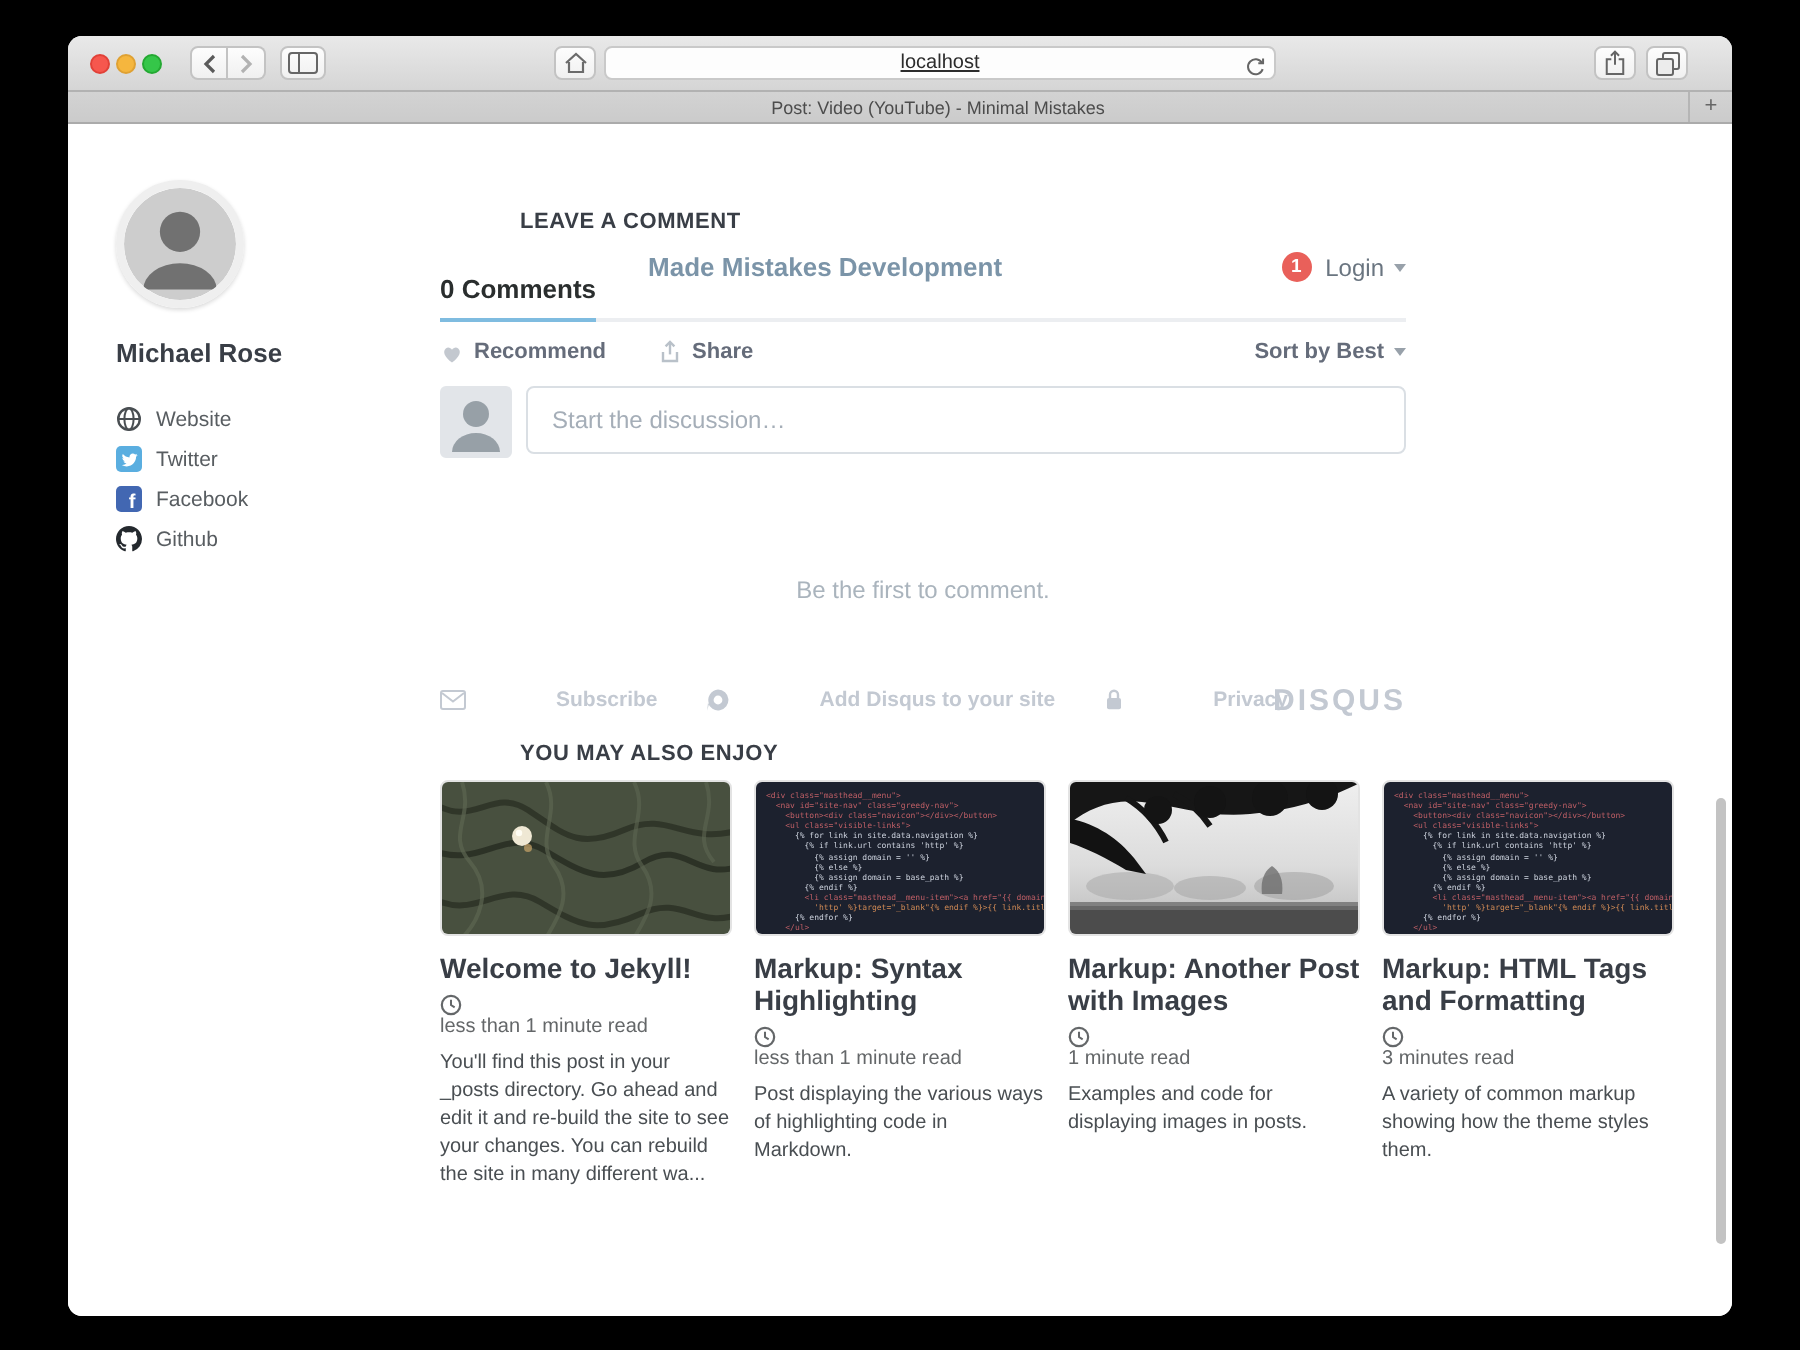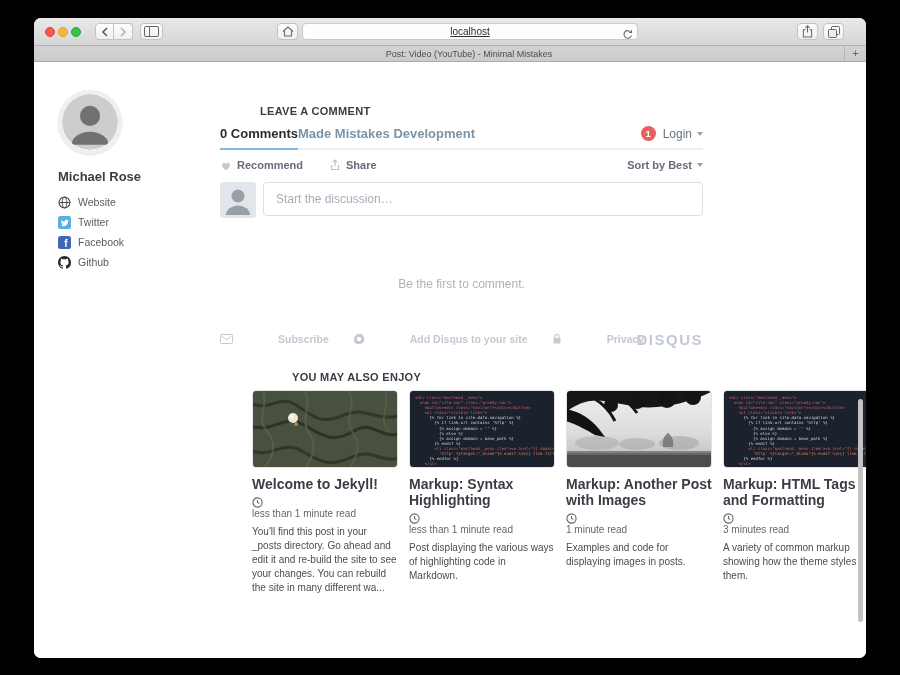--- a/index.html
+++ b/index.html
@@ -37,30 +37,30 @@
   
   .content{position:relative;height:597px;background:#fff;}
   .scroll-thumb{position:absolute;right:3px;top:337px;width:5px;height:223px;background:#c3c3c3;border-radius:3px;}
   
   .sidebar{position:absolute;left:24px;top:28px;width:130px;}
   .avatar-ring{width:56px;height:56px;border-radius:50%;border:4px solid #efefef;overflow:hidden;
     box-shadow:0 1px 2px rgba(0,0,0,.15);}
   .author-name{margin-top:15px;font-size:13px;font-weight:bold;color:#393e46;}
   .author-bio{margin-top:7px;font-size:10.5px;line-height:13.5px;color:#646769;width:112px;}
   .author-links{margin-top:12px;list-style:none;padding:0;}
-  .author-links li{display:flex;align-items:flex-start;height:20px;}
+  .author-links li{display:flex;align-items:flex-end;height:20px;}
   .author-links .lbl{margin-left:7px;font-size:10.5px;color:#585d61;}
   
   .comment-area{position:absolute;left:186px;top:43px;width:483px;}
   .sec-h{font-size:11px;font-weight:bold;color:#393e46;letter-spacing:.3px;padding-left:40px;}
   .dq-tabs{margin-top:9px;display:flex;align-items:flex-end;border-bottom:2px solid #eceef1;
     position:relative;padding-bottom:0;}
   .dq-tab-count{font-size:13px;font-weight:bold;color:#2a2e2e;padding-bottom:7px;
     border-bottom:2px solid #7fbce0;margin-bottom:-2px;}
-  .dq-tab-comm{font-size:13px;font-weight:bold;color:#7b94a8;padding-bottom:7px;}
+  .dq-tab-comm{font-size:13px;font-weight:bold;color:#7b94a8;margin-left:26px;padding-bottom:18px;}
   .dq-login{position:absolute;right:0;top:0;display:flex;align-items:center;}
   .dq-badge{width:15px;height:15px;border-radius:50%;background:#e9605a;color:#fff;font-size:9.5px;
     font-weight:bold;display:flex;align-items:center;justify-content:center;}
   .dq-login .lg{margin-left:7px;font-size:12px;color:#6a7580;}
   .caret{display:inline-block;width:0;height:0;border-left:3.5px solid transparent;
     border-right:3.5px solid transparent;border-top:4px solid #98a1aa;margin-left:5px;}
   .dq-actions{margin-top:8px;display:flex;align-items:center;position:relative;height:14px;}
   .dq-act{display:flex;align-items:center;font-size:11px;font-weight:bold;color:#656c7a;}
   .dq-act + .dq-act{margin-left:26px;}
   .dq-act .ic{margin-right:5px;display:flex;}
@@ -71,21 +71,21 @@
     font-size:12px;color:#2a2e2e;padding:0 12px;outline:none;background:#fff;
     font-family:"Liberation Sans",sans-serif;}
   .comp-input::placeholder{color:#a5aeb8;}
   .empty-state{margin-top:59px;text-align:center;font-size:12px;color:#aab4bd;}
   .dq-footer{margin-top:42px;display:flex;align-items:center;position:relative;}
   .dq-foot-link{display:flex;align-items:center;font-size:10.5px;font-weight:bold;color:#c3c9d2;gap:40px;}
   .dq-foot-link + .dq-foot-link{margin-left:24px;}
   .dq-foot-link .ic{margin-right:5px;display:flex;}
   .dq-brand{position:absolute;right:0;font-size:15px;font-weight:bold;letter-spacing:1.5px;color:#c3c9d2;}
   
-  .related{position:absolute;left:186px;top:309px;width:620px;margin-left:32px;}
+  .related{position:absolute;left:186px;top:309px;width:620px;}
   .cards{margin-top:7px;display:flex;gap:11px;}
   .card{width:146px;flex:none;}
   .thumb{width:146px;height:78px;border-radius:4px;overflow:hidden;box-sizing:border-box;
     border:1px solid #e3e3e3;}
   .thumb svg{display:block;}
   .thumb pre{margin:0;width:146px;height:78px;box-sizing:border-box;padding:4px 5px;
     font-family:"DejaVu Sans Mono",monospace;font-size:4px;line-height:5.1px;overflow:hidden;}
   .card-title{margin-top:8px;font-size:14px;line-height:16px;font-weight:bold;color:#393e46;}
   .card-meta{margin-top:5px;display:flex;align-items:flex-start;font-size:10px;color:#646769;flex-direction:column;}
   .card-meta .ic{margin-right:4px;display:flex;}

